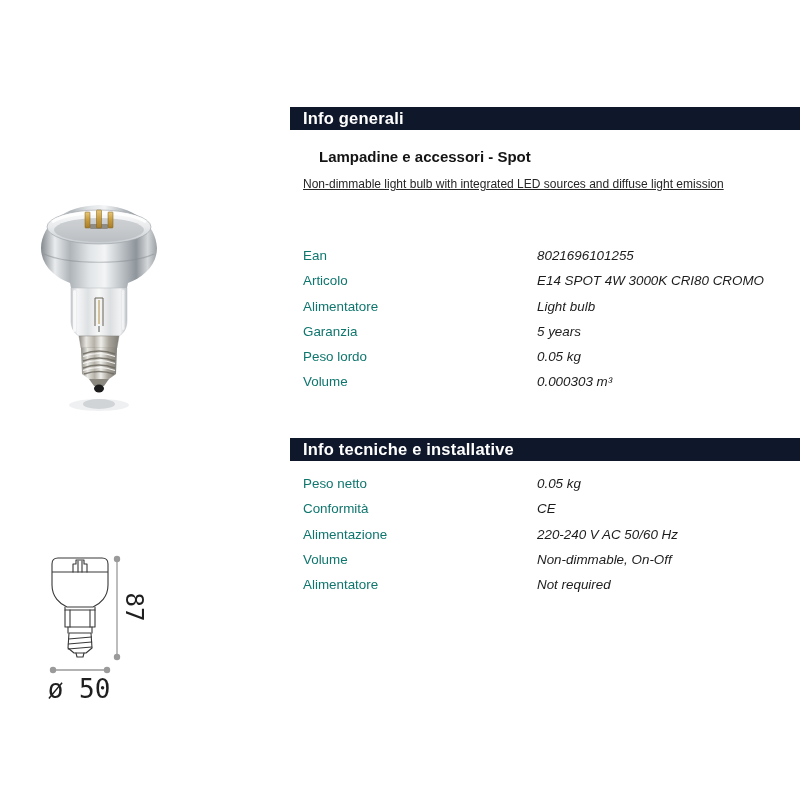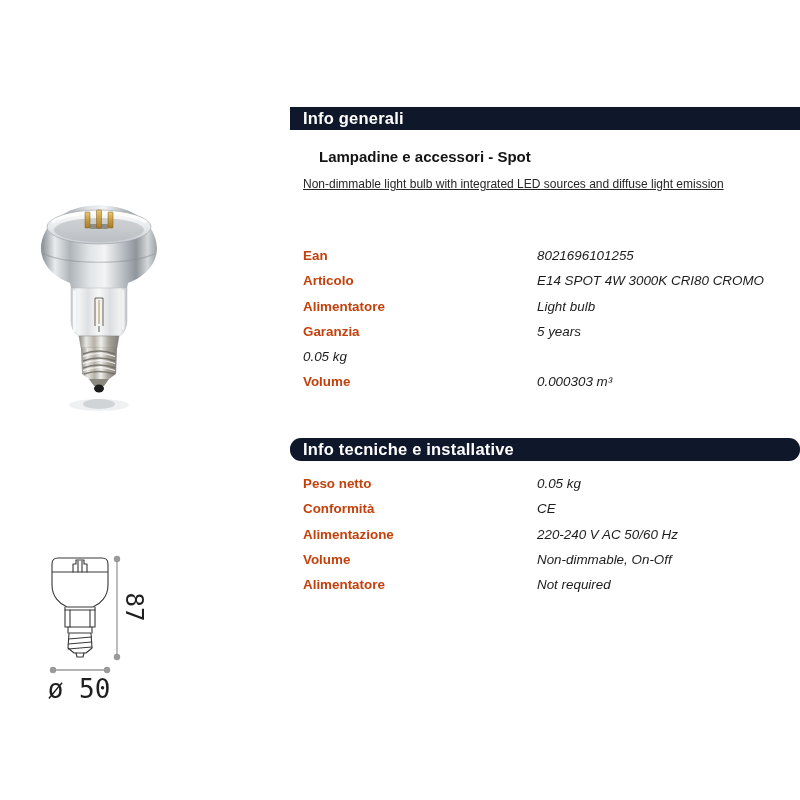--- a/index.html
+++ b/index.html
@@ -8,28 +8,28 @@
     font-family:"Liberation Sans", sans-serif;color:#1c1c1c;
   }
   
   .photo-wrap{position:absolute;left:40px;top:202px;width:122px;height:212px;}
   .drawing-wrap{position:absolute;left:30px;top:545px;width:135px;height:170px;}
   
   .content{position:absolute;left:290px;top:0;width:510px;height:800px;}
   .section-bar{position:absolute;left:0;width:510px;height:23px;background:#0f172a;display:flex;align-items:center;}
   .section-bar .bar-title{color:#ffffff;font-weight:700;font-size:16.5px;padding-left:13px;letter-spacing:.2px;white-space:nowrap;}
   .bar-generali{top:107px;}
-  .bar-tecniche{top:438px;border-radius:11px;}
+  .bar-tecniche{top:438px;}
   .subtitle{position:absolute;left:13px;top:148px;font-size:15px;font-weight:700;color:#141414;white-space:nowrap;margin-left:16px;}
   .description{position:absolute;left:13px;top:177px;font-size:12px;color:#262626;white-space:nowrap;text-decoration:underline;}
   .spec-table{position:absolute;left:13px;width:497px;}
   .table-generali{top:248px;}
   .table-tecniche{top:476px;}
   .spec-row{display:flex;align-items:flex-start;height:25.3px;}
-  .spec-label{flex:none;width:234px;font-weight:700;font-size:13.4px;color:#c2410c;white-space:nowrap;}
+  .spec-label{flex:none;width:234px;font-weight:400;font-size:13.4px;color:#0f766e;white-space:nowrap;}
   .spec-value{font-size:13.4px;color:#1c1c1c;white-space:nowrap;font-style:italic;}
   .dim-text{font-family:"DejaVu Sans Mono", monospace;fill:#1f1f1f;}
 </style>
 </head>
 <body>
 
 <div class="page">
 
   <div class="photo-wrap">
     <svg width="122" height="212" viewBox="0 0 122 212" xmlns="http://www.w3.org/2000/svg">
@@ -171,20 +171,21 @@
       </div>
       <div class="spec-row">
         <span class="spec-label">Alimentatore</span>
         <span class="spec-value">Light bulb</span>
       </div>
       <div class="spec-row">
         <span class="spec-label">Garanzia</span>
         <span class="spec-value">5 years</span>
       </div>
       <div class="spec-row">
+        <span class="spec-label">Peso lordo</span>
         <span class="spec-value">0.05 kg</span>
       </div>
       <div class="spec-row">
         <span class="spec-label">Volume</span>
         <span class="spec-value">0.000303 m³</span>
       </div>
     </div>
 
     <div class="section-bar bar-tecniche">
       <span class="bar-title">Info tecniche e installative</span>

